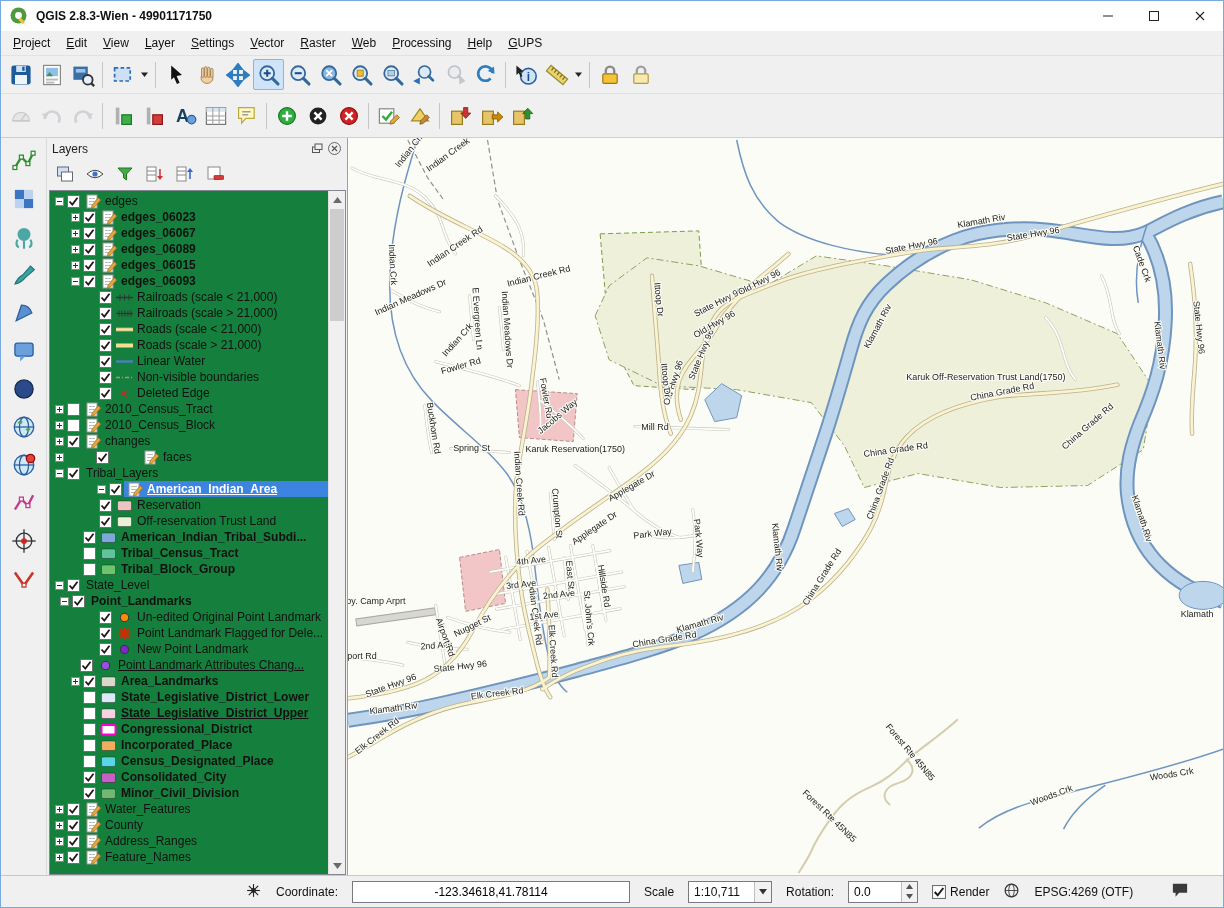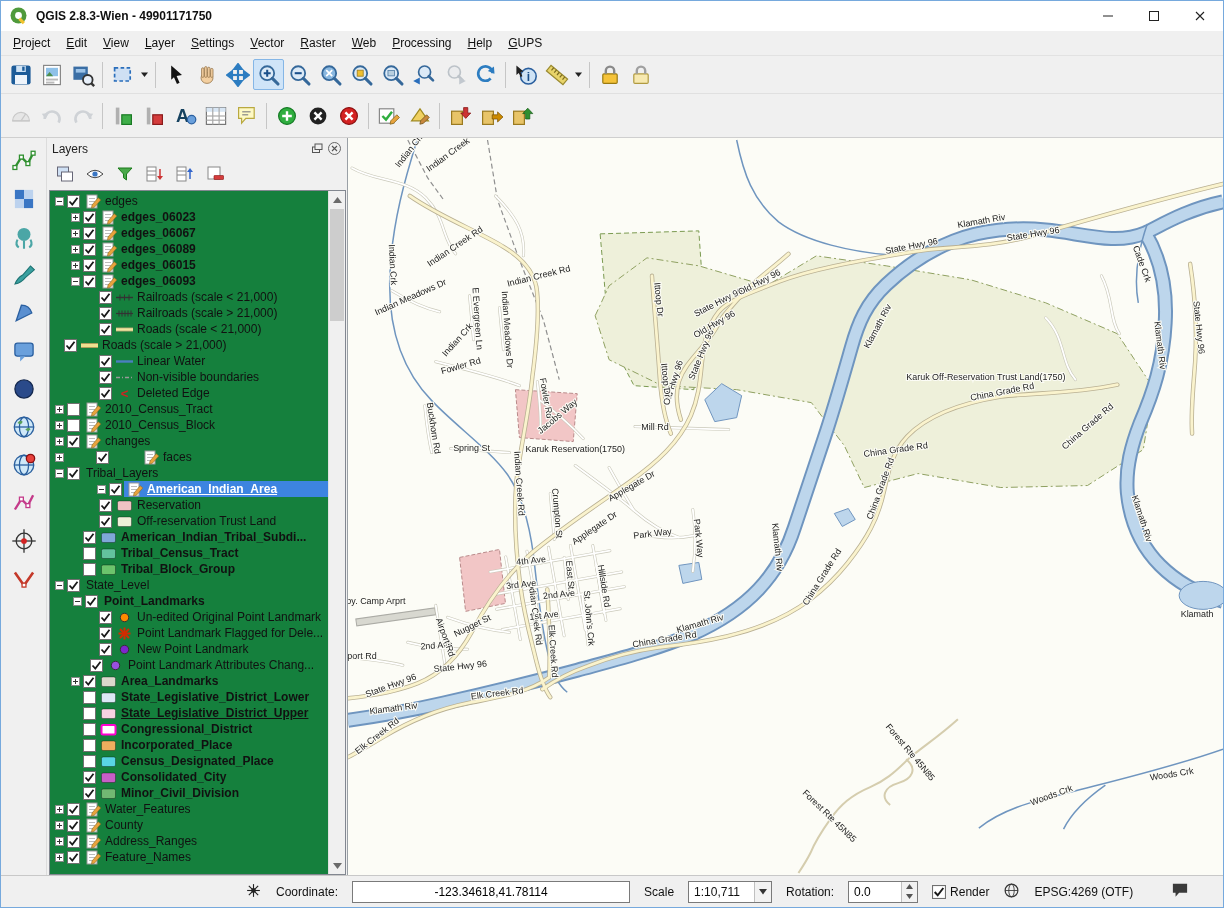--- a/index.html
+++ b/index.html
@@ -743,21 +743,21 @@
               <span class="selwrap">
                 <span class="ticon">
                   <svg width="17" height="17" viewBox="0 0 17 17">
                     <line x1="0" y1="8.5" x2="17" y2="8.5" stroke="#b0a070" stroke-width="4"></line>
                     <line x1="0" y1="8.5" x2="17" y2="8.5" stroke="#f0e8a0" stroke-width="2.4"></line>
                   </svg>
                 </span>
                 <span class="tlabel">Roads (scale &lt; 21,000)</span>
               </span>
             </div>
-            <div class="trow" style="">
+            <div class="trow" style="padding-left: 35px;">
               <span class="exp-slot"></span>
               <span class="tchk"><svg width="13" height="13">
                   <rect x="0.5" y="0.5" width="12" height="12" fill="#fff" stroke="#707070"></rect>
                   <path d="M2.5,6.5 l2.8,3 L10.5,2.8" stroke="#1a1a1a" stroke-width="1.8" fill="none"></path>
                 </svg></span>
               <span class="selwrap">
                 <span class="ticon">
                   <svg width="17" height="17" viewBox="0 0 17 17">
                     <line x1="0" y1="8.5" x2="17" y2="8.5" stroke="#a89858" stroke-width="5"></line>
                     <line x1="0" y1="8.5" x2="17" y2="8.5" stroke="#f0e090" stroke-width="3.2"></line>
@@ -1029,21 +1029,21 @@
                 </svg>
               </span>
               <span class="tchk"><svg width="13" height="13">
                   <rect x="0.5" y="0.5" width="12" height="12" fill="#fff" stroke="#707070"></rect>
                   <path d="M2.5,6.5 l2.8,3 L10.5,2.8" stroke="#1a1a1a" stroke-width="1.8" fill="none"></path>
                 </svg></span>
               <span class="selwrap">
                 <span class="tlabel">State_Level</span>
               </span>
             </div>
-            <div class="trow" style="padding-left: 21px;">
+            <div class="trow" style="padding-left: 8px;">
               <span class="exp-slot">
                 <svg width="9" height="9">
                   <rect x="0.5" y="0.5" width="8" height="8" fill="#fff" stroke="#8a8a8a"></rect>
                   <line x1="2" y1="4.5" x2="7" y2="4.5" stroke="#333"></line>
                 </svg>
               </span>
               <span class="tchk"><svg width="13" height="13">
                   <rect x="0.5" y="0.5" width="12" height="12" fill="#fff" stroke="#707070"></rect>
                   <path d="M2.5,6.5 l2.8,3 L10.5,2.8" stroke="#1a1a1a" stroke-width="1.8" fill="none"></path>
                 </svg></span>
@@ -1094,21 +1094,21 @@
                 </svg></span>
               <span class="selwrap">
                 <span class="ticon">
                   <svg width="17" height="17" viewBox="0 0 17 17">
                     <circle cx="8.5" cy="8.5" r="4.2" fill="#7d26cd" stroke="#333"></circle>
                   </svg>
                 </span>
                 <span class="tlabel">New Point Landmark</span>
               </span>
             </div>
-            <div class="trow" style="padding-left: 26px;">
+            <div class="trow" style="padding-left: 16px; text-decoration: underline;">
               <span class="exp-slot"></span>
               <span class="tchk"><svg width="13" height="13">
                   <rect x="0.5" y="0.5" width="12" height="12" fill="#fff" stroke="#707070"></rect>
                   <path d="M2.5,6.5 l2.8,3 L10.5,2.8" stroke="#1a1a1a" stroke-width="1.8" fill="none"></path>
                 </svg></span>
               <span class="selwrap">
                 <span class="ticon">
                   <svg width="17" height="17" viewBox="0 0 17 17">
                     <circle cx="8.5" cy="8.5" r="4.2" fill="#9a4fe0" stroke="#333"></circle>
                   </svg>

